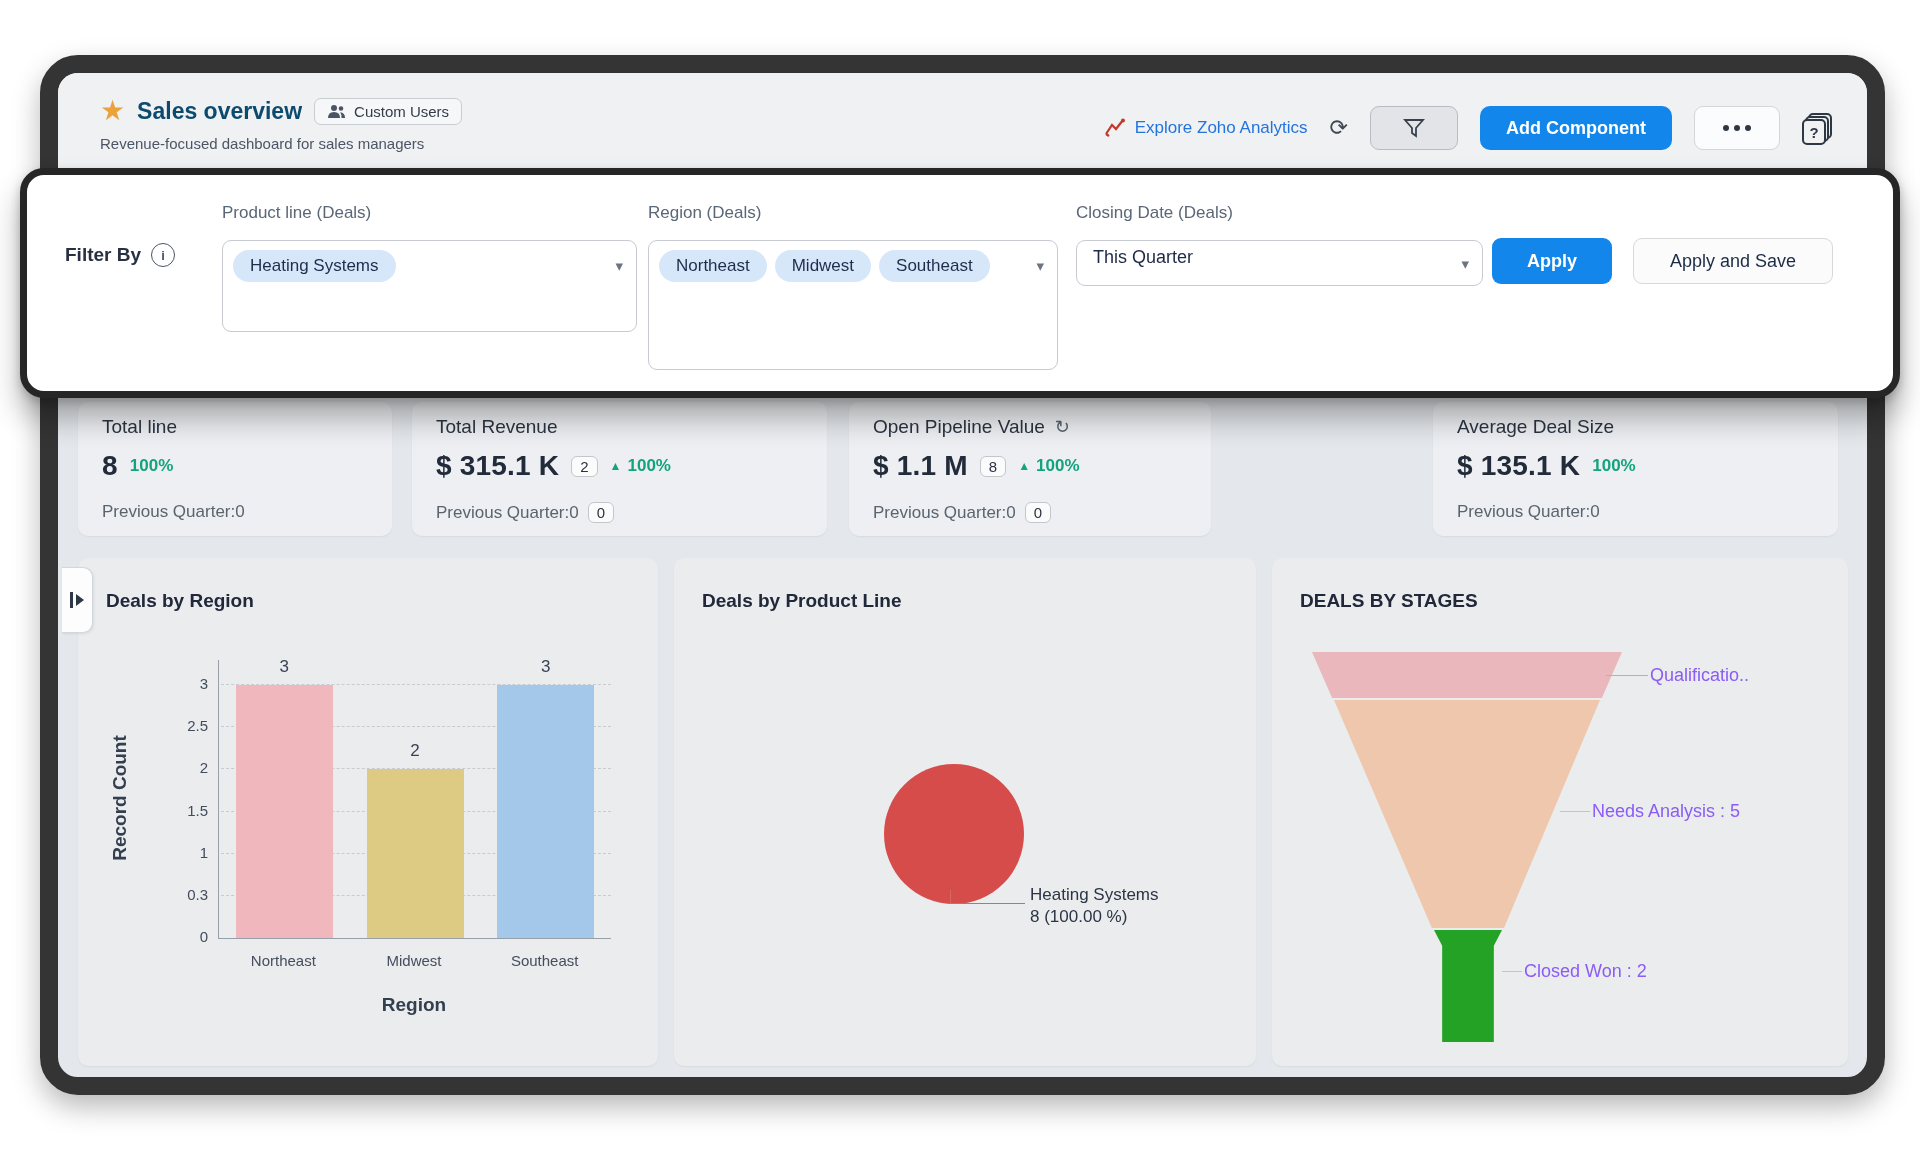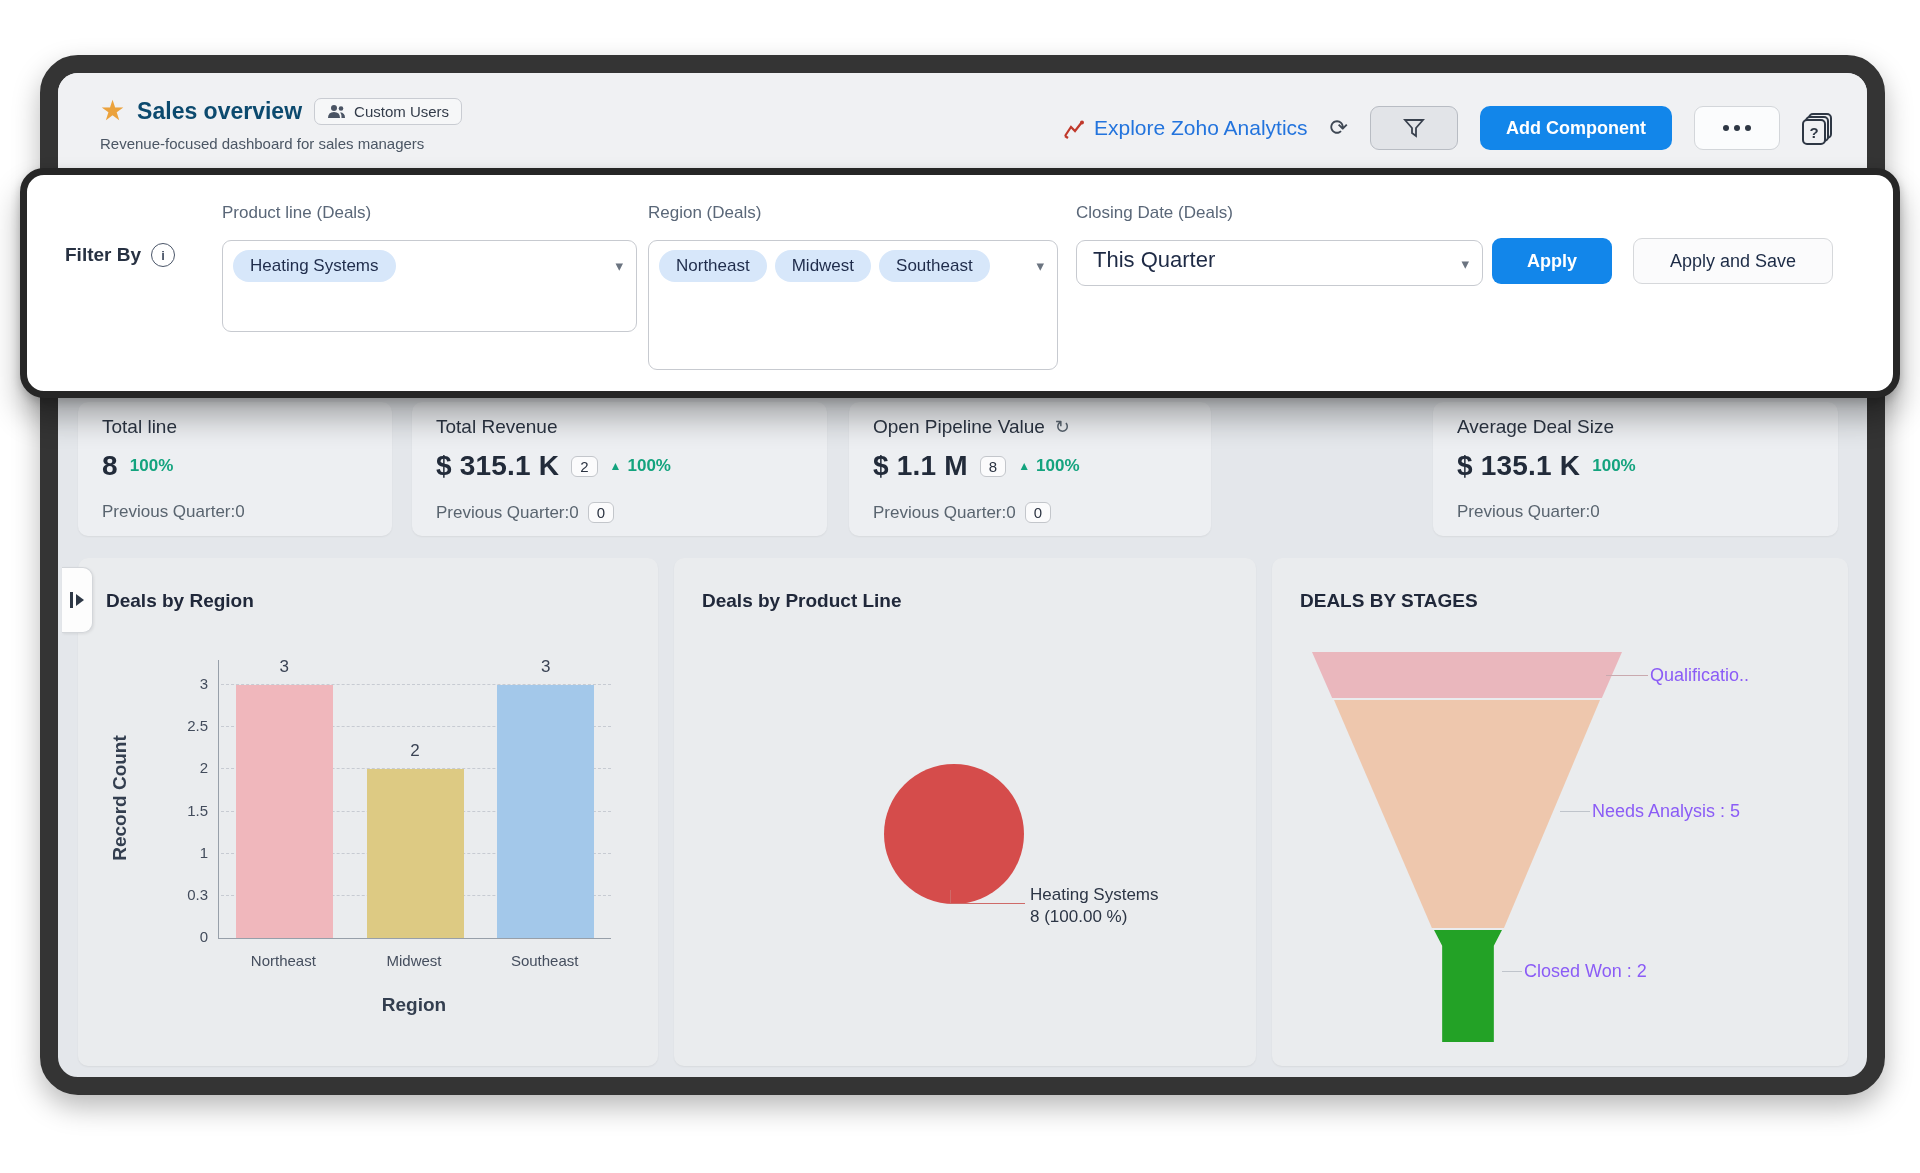--- a/index.html
+++ b/index.html
@@ -15,21 +15,21 @@
   .header{position:absolute;left:58px;top:73px;width:1809px;height:95px;background:#f0f1f3;
     border-radius:20px 20px 0 0;}
   .title-block{position:absolute;left:42px;top:24px;}
   .title-row{display:flex;align-items:center;gap:12px;}
   .star{font-size:28px;color:#eba23c;line-height:1;}
   .page-title{font-size:23px;font-weight:700;color:#0c4a6e;}
   .users-badge{display:flex;align-items:center;gap:8px;border:1px solid #c9ccd2;background:#f6f7f8;
     border-radius:7px;padding:4px 12px;font-size:15px;color:#333c4a;}
   .subtitle{margin-top:10px;font-size:15px;color:#4b5664;}
   .header-right{position:absolute;right:35px;top:33px;height:44px;display:flex;align-items:center;gap:22px;}
-  .explore{display:flex;align-items:flex-end;gap:9px;font-size:21px;color:#2374dd;cursor:pointer;}
+  .explore{display:flex;align-items:center;gap:9px;font-size:17px;color:#2374dd;cursor:pointer;}
   .refresh-glyph{font-size:22px;color:#3f4854;}
   .btn-filter{width:86px;height:42px;background:#e2e4e8;border:1.5px solid #b8bcc3;border-radius:9px;
     display:flex;align-items:center;justify-content:center;}
   .btn-primary{height:44px;padding:0 26px;background:#1286ea;border-radius:10px;color:#fff;
     font-size:18px;font-weight:600;display:flex;align-items:center;justify-content:center;}
   .btn-more{width:84px;height:42px;background:#fbfcfd;border:1px solid #d3d6da;border-radius:9px;
     display:flex;align-items:center;justify-content:center;gap:5px;}
   .dot{width:6px;height:6px;border-radius:50%;background:#2e3744;}
   .help-stack{position:relative;width:30px;height:30px;}
   .help-stack .sq{position:absolute;border:2.5px solid #2e3744;border-radius:5px;background:#f0f1f3;}
@@ -45,21 +45,21 @@
   .filter-by{position:absolute;left:38px;top:68px;display:flex;align-items:center;gap:10px;
     font-size:19px;font-weight:600;color:#273142;justify-content:space-between;}
   .info-icon{width:22px;height:22px;border:1.6px solid #4a5568;border-radius:50%;display:flex;
     align-items:center;justify-content:center;font-size:13px;font-weight:700;color:#4a5568;font-style:normal;}
   .fgroup-label{position:absolute;font-size:17px;color:#5a6778;}
   .fbox{position:absolute;background:#fff;border:1.5px solid #c7cad0;border-radius:9px;box-sizing:border-box;
     padding:6px 34px 6px 10px;}
   .chip{display:inline-block;background:#d7e7fa;color:#1f2c4b;border-radius:17px;padding:6px 17px;
     font-size:17px;margin:3px 8px 3px 0;}
   .chev{position:absolute;right:13px;top:16px;font-size:15px;color:#6b7480;}
-  .select-value{font-size:22px;color:#1e2a45;padding:4px 6px;}
+  .select-value{font-size:18px;color:#1e2a45;padding:4px 6px;}
   .btn-apply{position:absolute;left:1465px;top:63px;width:120px;height:46px;background:#1286ea;border-radius:9px;
     color:#fff;font-size:18px;font-weight:600;display:flex;align-items:center;justify-content:center;}
   .btn-apply-save{position:absolute;left:1606px;top:63px;width:200px;height:46px;background:#fbfbfc;
     border:1.5px solid #d6d8db;border-radius:9px;color:#1c2b46;font-size:18px;
     display:flex;align-items:center;justify-content:center;box-sizing:border-box;}
 
   
   .kpi-card{position:absolute;top:402px;height:134px;background:#edeff2;border-radius:10px;
     box-shadow:0 1px 2px rgba(0,0,0,.06);}
   .kpi-title{position:absolute;left:24px;top:14px;font-size:19px;color:#2b3442;display:flex;align-items:center;gap:10px;}

